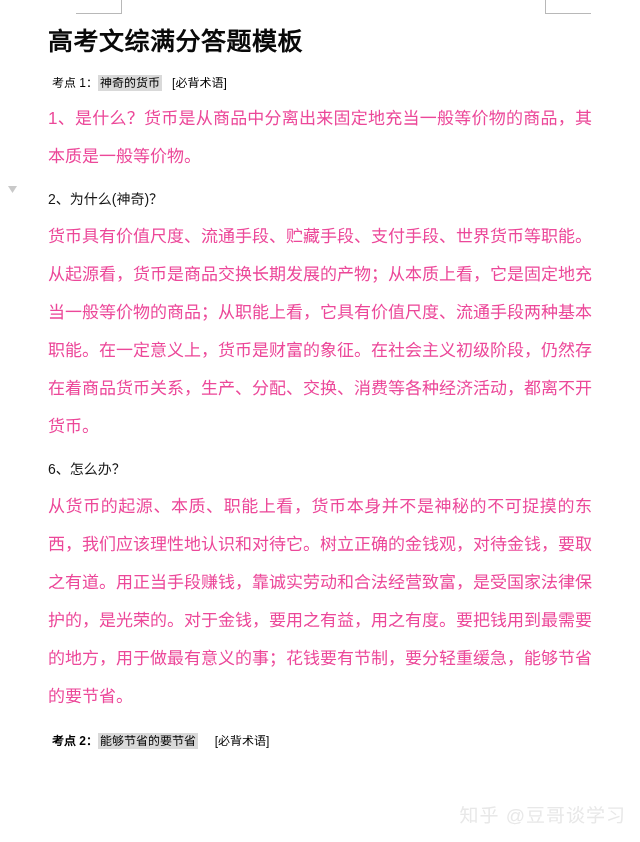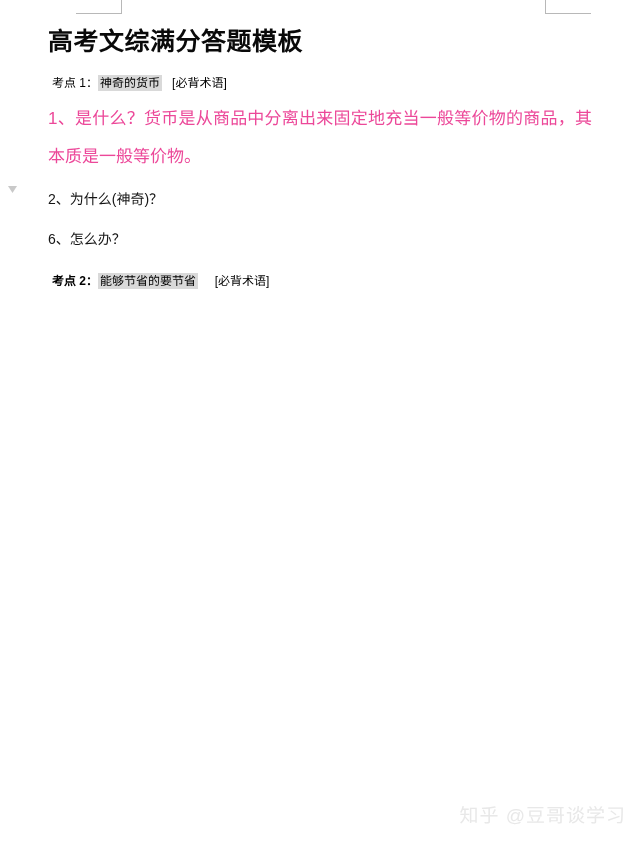--- a/index.html
+++ b/index.html
@@ -140,23 +140,25 @@
 
     <h1 class="doc-title">高考文综满分答题模板</h1>
 
 
     <p class="kp-line"><span class="kp-label">考点 1：</span><span class="kp-hl">神奇的货币</span><span class="kp-sp">   </span><span class="kp-tag">[必背术语]</span></p>
 
     <p class="para">1、是什么？货币是从商品中分离出来固定地充当一般等价物的商品，其本质是一般等价物。</p>
 
     <p class="q-line">2、为什么(神奇)？</p>
 
+    <p class="para">货币具有价值尺度、流通手段、贮藏手段、支付手段、世界货币等职能。从起源看，货币是商品交换长期发展的产物；从本质上看，它是固定地充当一般等价物的商品；从职能上看，它具有价值尺度、流通手段两种基本职能。在一定意义上，货币是财富的象征。在社会主义初级阶段，仍然存在着商品货币关系，生产、分配、交换、消费等各种经济活动，都离不开货币。</p>
 
     <p class="q-line">6、怎么办？</p>
 
+    <p class="para">从货币的起源、本质、职能上看，货币本身并不是神秘的不可捉摸的东西，我们应该理性地认识和对待它。树立正确的金钱观，对待金钱，要取之有道。用正当手段赚钱，靠诚实劳动和合法经营致富，是受国家法律保护的，是光荣的。对于金钱，要用之有益，用之有度。要把钱用到最需要的地方，用于做最有意义的事；花钱要有节制，要分轻重缓急，能够节省的要节省。</p>
 
     <p class="kp-line bold-label"><span class="kp-label">考点 2：</span><span class="kp-hl">能够节省的要节省</span><span class="kp-sp">     </span><span class="kp-tag">[必背术语]</span></p>
 
 
   </div>
 
   <div class="watermark">知乎 @豆哥谈学习</div>
 
 </div>
 

